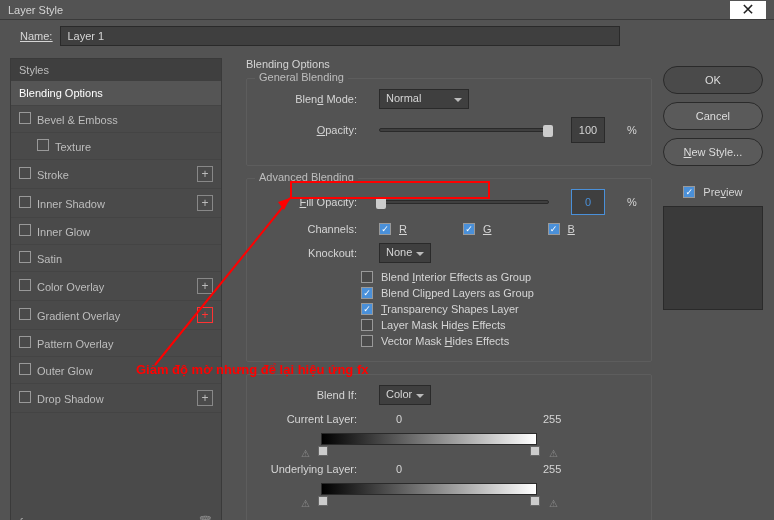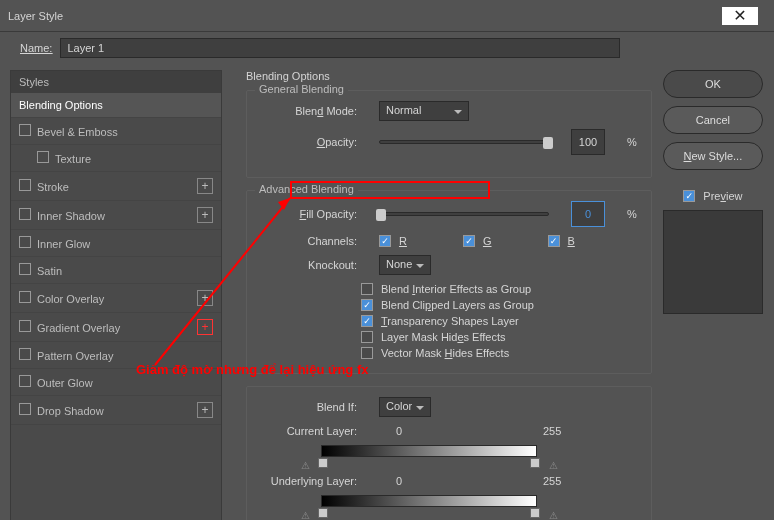--- a/index.html
+++ b/index.html
@@ -1,17 +1,17 @@
 <!DOCTYPE html>
 <html><head>
 <meta charset="utf-8">
 <style>
 * { box-sizing: border-box; margin: 0; padding: 0; font-family: Tahoma, sans-serif; font-size: 11px; }
 body { background: #535353; width: 774px; height: 520px; color: #d5d5d5; overflow: hidden; }
-.titlebar { background: #535353; display: flex; justify-content: space-between; align-items: center; padding: 2px 16px 2px 8px; height: 32px; border-bottom: 1px solid #3a3a3a; }
+.titlebar { background: #535353; display: flex; justify-content: space-between; align-items: center; padding: 2px 8px 2px 8px; height: 20px; border-bottom: 1px solid #3a3a3a; }
 .titlebar .close { color: #222; font-size: 16px; background: #fff; width: 36px; height: 18px; display: flex; align-items: center; justify-content: center; }
 .main { display: flex; padding: 10px; gap: 10px; }
 .name-row { display: flex; align-items: center; gap: 8px; padding: 6px 10px 2px 20px; }
 .name-row label { text-decoration: underline; }
 .name-input { background: #3f3f3f; border: 1px solid #2a2a2a; color: #d5d5d5; height: 20px; padding: 2px 6px; width: 560px; }
 .sidebar { width: 230px; background: #4a4a4a; border: 1px solid #3a3a3a; display: flex; flex-direction: column; }
 .sidebar-header { background: #3f3f3f; padding: 5px 8px; color: #bdbdbd; }
 .style-item { display: flex; align-items: center; justify-content: space-between; padding: 6px 8px; border-bottom: 1px solid #444; color: #bdbdbd; cursor: pointer; }
 .style-item.active { background: #555; color: #fff; }
 .style-item.sub { padding-left: 26px; }
@@ -34,21 +34,21 @@
 .thumb { position: absolute; top: -4px; width: 10px; height: 12px; background: #ccc; border-radius: 2px; }
 .gradient-bar { height: 12px; width: 216px; background: linear-gradient(to right, #000, #fff); border: 1px solid #2a2a2a; position: relative; }
 .grad-thumb-below { position: absolute; top: 12px; width: 10px; height: 10px; background: #ccc; border: 1px solid #666; }
 .num-input { background: #3f3f3f; border: 1px solid #2a2a2a; color: #d5d5d5; width: 34px; height: 26px; padding: 2px 4px; text-align: center; }
 .num-input.hl { border: 1.5px solid #4a90d9; color: #4a90d9; }
 .checkopt { display: flex; align-items: center; gap: 4px; }
 .checkopt .chk { margin-right: 4px; }
 .adv-list { display: flex; flex-direction: column; gap: 4px; padding-left: 100px; }
 .right { width: 111px; display: flex; flex-direction: column; gap: 8px; align-items: center; }
 .btn { background: #5a5a5a; border: 1px solid #2a2a2a; color: #ddd; width: 100px; height: 28px; border-radius: 14px; cursor: pointer; }
-.btn.ok { background: #4a4a4a; }
+.btn.ok { background: #4a4a4a; margin-top: 8px; }
 .preview-box { width: 100px; height: 104px; background: #3a3a3a; border: 1px solid #2a2a2a; }
 .ul { text-decoration: underline; }
 .red-highlight { position: absolute; border: 2px solid #ff0000; z-index: 50; }
 .annotation { position: absolute; color: #ff0000; font-weight: bold; font-size: 13px; z-index: 60; }
 .arrow-line { position: absolute; z-index: 55; }
 .warn { width: 12px; height: 12px; display: inline-block; }
 .warn::before { content: "⚠"; color: #888; font-size: 10px; }
 .trash::before { content: "🗑"; font-size: 12px; filter: grayscale(1); opacity: 0.7; }
 </style>
 </head>

